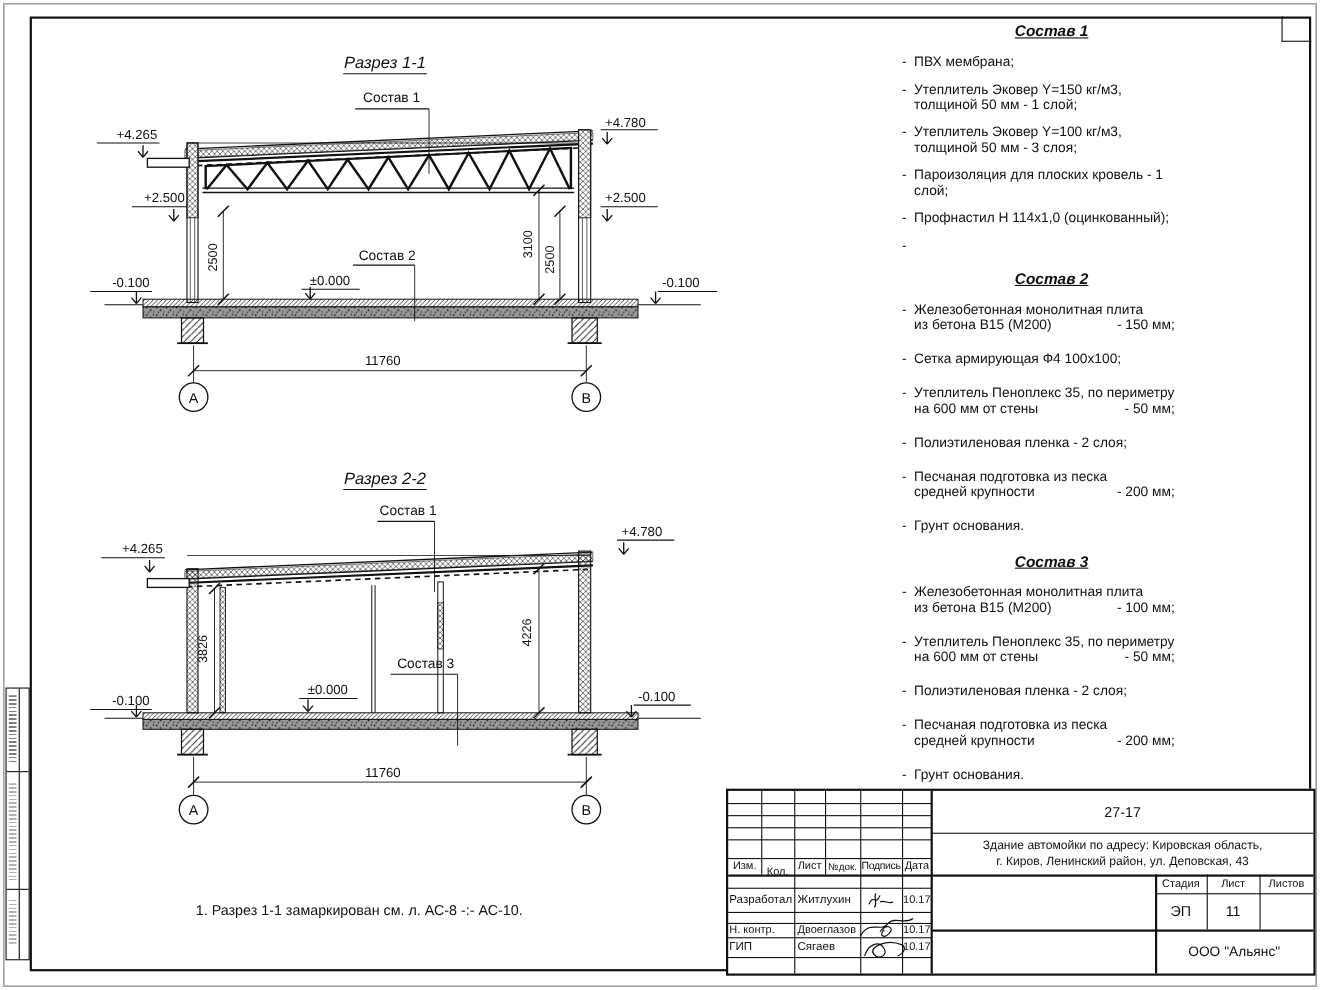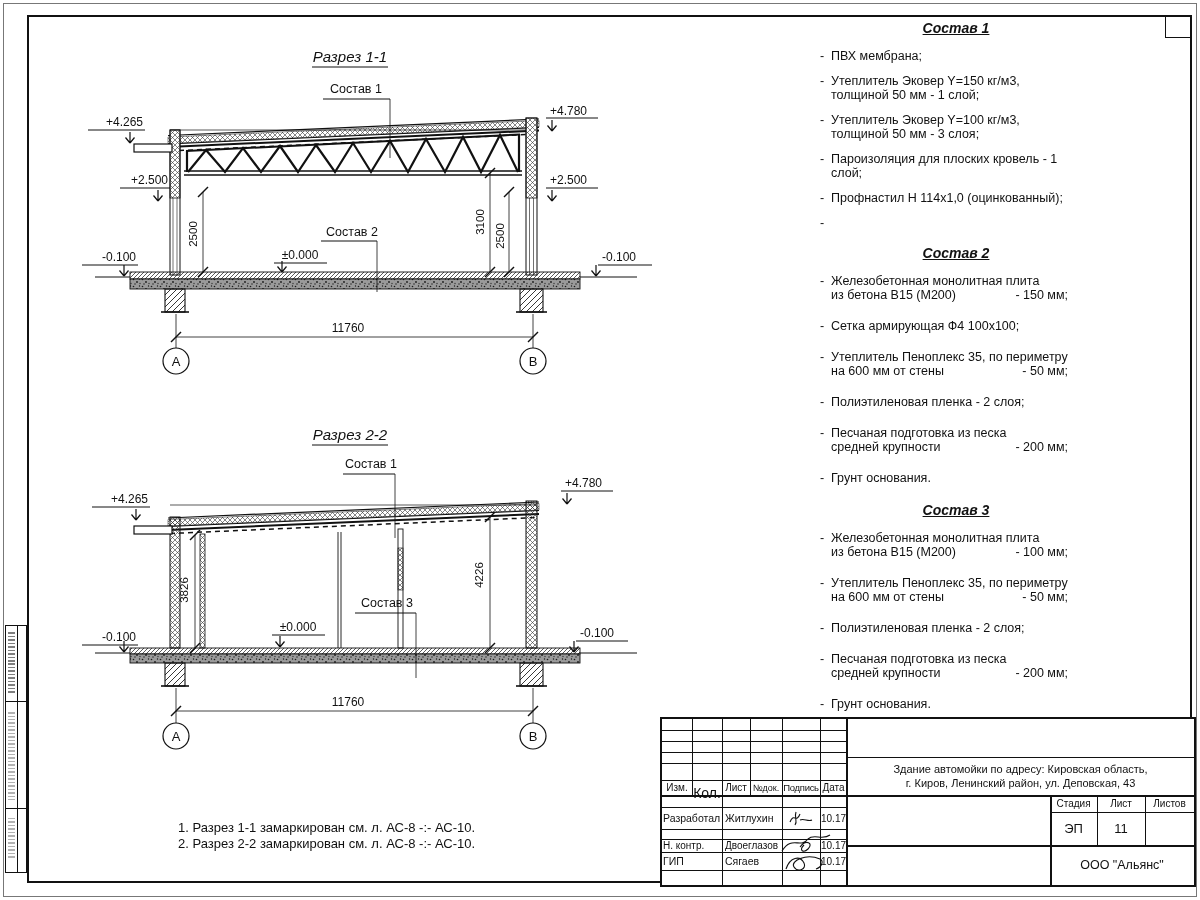--- a/index.html
+++ b/index.html
@@ -244,21 +244,20 @@
     <text x="505" y="67" font-size="12">+4.780</text>
     <line x1="501" y1="71" x2="553" y2="71" class="thin"></line>
       <use href="#lvlArrow" transform="translate(507,84)"></use>
     <text x="520" y="217" font-size="12">-0.100</text>
     <line x1="516" y1="221" x2="568" y2="221" class="thin"></line>
       <use href="#lvlArrow" transform="translate(514,232)"></use>
   </svg>
 
   <div class="abs" id="notes">
     <div>1. Разрез 1-1 замаркирован см. л. АС-8 -:- АС-10.</div>
-    <div>2. Разрез 2-2 замаркирован см. л. АС-8 -:- АС-10.</div>
   </div>
 
   <div class="abs" id="compositions">
     <div class="comp">
       <div class="comp-title">Состав 1</div>
       <div class="comp-items">
           <div class="comp-item">
             <span class="dash">-</span>
             <div class="lines">
               <div class="line"><span>ПВХ мембрана;</span></div>
@@ -420,21 +419,21 @@
     <div class="hl" style="top:88px;left:0;width:185px"></div>
     <div class="hl" style="top:110px;left:0;width:185px"></div>
     <div class="hl" style="top:120px;left:0;width:185px"></div>
     <div class="hl" style="top:133px;left:0;width:185px"></div>
     <div class="hl" style="top:151px;left:0;width:185px"></div>
     <div class="hl" style="top:38px;left:185px;width:347px"></div>
     <div class="hl" style="top:93px;left:388px;width:144px"></div>
     <div class="hlt" style="top:126px;left:185px;width:347px"></div>
 
     <div class="tb-txt" style="left:0;top:61px;width:30px;height:15px;font-size:10px">Изм.</div>
-    <div class="tb-txt" style="left:30px;top:61px;width:30px;height:25px;font-size:14px">Кол.</div>
+    <div class="tb-txt" style="left:30px;top:61px;width:30px;height:25px;font-size:10px">Кол.</div>
     <div class="tb-txt" style="left:60px;top:61px;width:28px;height:15px;font-size:10px">Лист</div>
     <div class="tb-txt" style="left:88px;top:61px;width:32px;height:15px;font-size:9px">№док.</div>
     <div class="tb-txt" style="left:120px;top:61px;width:38px;height:15px;font-size:9.5px;letter-spacing:-.3px">Подпись</div>
     <div class="tb-txt" style="left:158px;top:61px;width:27px;height:15px;font-size:10px">Дата</div>
 
     <div class="tb-txt tb-left" style="left:0;top:88px;width:60px;height:22px;font-size:10.5px">Разработал</div>
     <div class="tb-txt tb-left" style="left:62px;top:88px;width:58px;height:22px;font-size:10.5px">Житлухин</div>
     <div class="tb-txt" style="left:158px;top:88px;width:27px;height:22px;font-size:10px">10.17</div>
     <div class="tb-txt tb-left" style="left:0;top:120px;width:60px;height:13px;font-size:10px">Н. контр.</div>
     <div class="tb-txt tb-left" style="left:62px;top:120px;width:58px;height:13px;font-size:10px">Двоеглазов</div>
@@ -446,20 +445,21 @@
     <svg class="abs" style="left:124px;top:89px;overflow:visible" width="32" height="20">
       <path d="M4,14 C8,4 10,16 14,6 M10,4 C8,9 12,13 9,17 M14,12 c4,-2 8,2 12,0" fill="none" stroke="#111" stroke-width="1.1"></path>
     </svg>
     <svg class="abs" style="left:116px;top:112px;overflow:visible" width="54" height="26">
       <path d="M4,20 C14,4 22,18 30,8 C36,2 44,10 52,4 M22,16 c6,-8 14,-4 8,2 c-4,4 -10,2 -4,-4" fill="none" stroke="#111" stroke-width="1.1"></path>
     </svg>
     <svg class="abs" style="left:118px;top:132px;overflow:visible" width="50" height="24">
       <path d="M6,18 C10,6 20,4 24,12 C27,18 18,22 14,16 C10,10 26,2 40,8 c4,2 2,8 -4,10" fill="none" stroke="#111" stroke-width="1.1"></path>
     </svg>
 
+    <div class="tb-txt" style="left:185px;top:0;width:347px;height:38px;font-size:13px">27-17</div>
     <div class="abs" style="left:185px;top:38px;width:347px;height:38px;display:flex;flex-direction:column;align-items:center;justify-content:center;font-size:11px;line-height:14px;text-align:center">
       <div>Здание автомойки по адресу: Кировская область,</div>
       <div>г. Киров, Ленинский район, ул. Деповская, 43</div>
     </div>
     <div class="tb-txt" style="left:388px;top:76px;width:47px;height:17px;font-size:10px">Стадия</div>
     <div class="tb-txt" style="left:435px;top:76px;width:48px;height:17px;font-size:10px">Лист</div>
     <div class="tb-txt" style="left:483px;top:76px;width:49px;height:17px;font-size:10px">Листов</div>
     <div class="tb-txt" style="left:388px;top:93px;width:47px;height:33px;font-size:13px">ЭП</div>
     <div class="tb-txt" style="left:435px;top:93px;width:48px;height:33px;font-size:13px">11</div>
     <div class="tb-txt" style="left:483px;top:93px;width:49px;height:33px;font-size:13px"></div>

